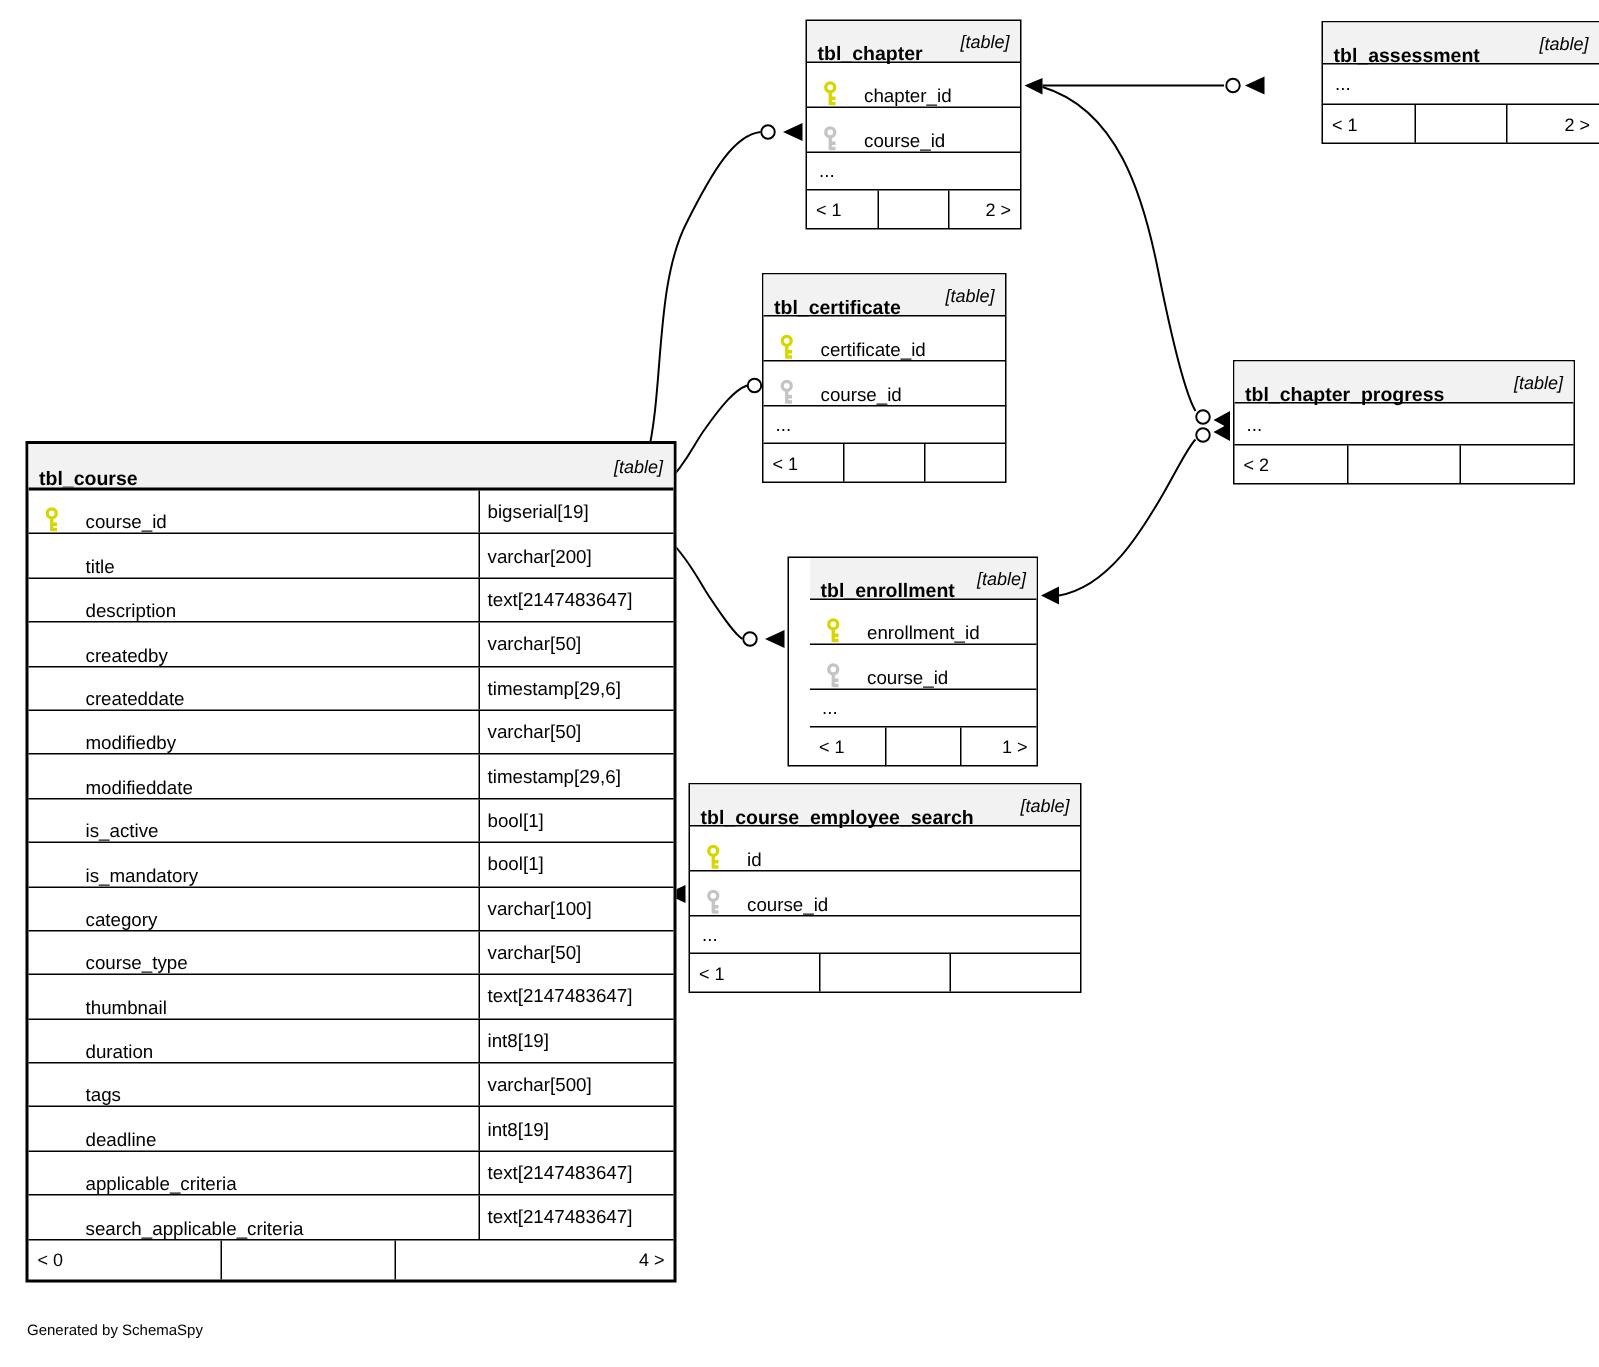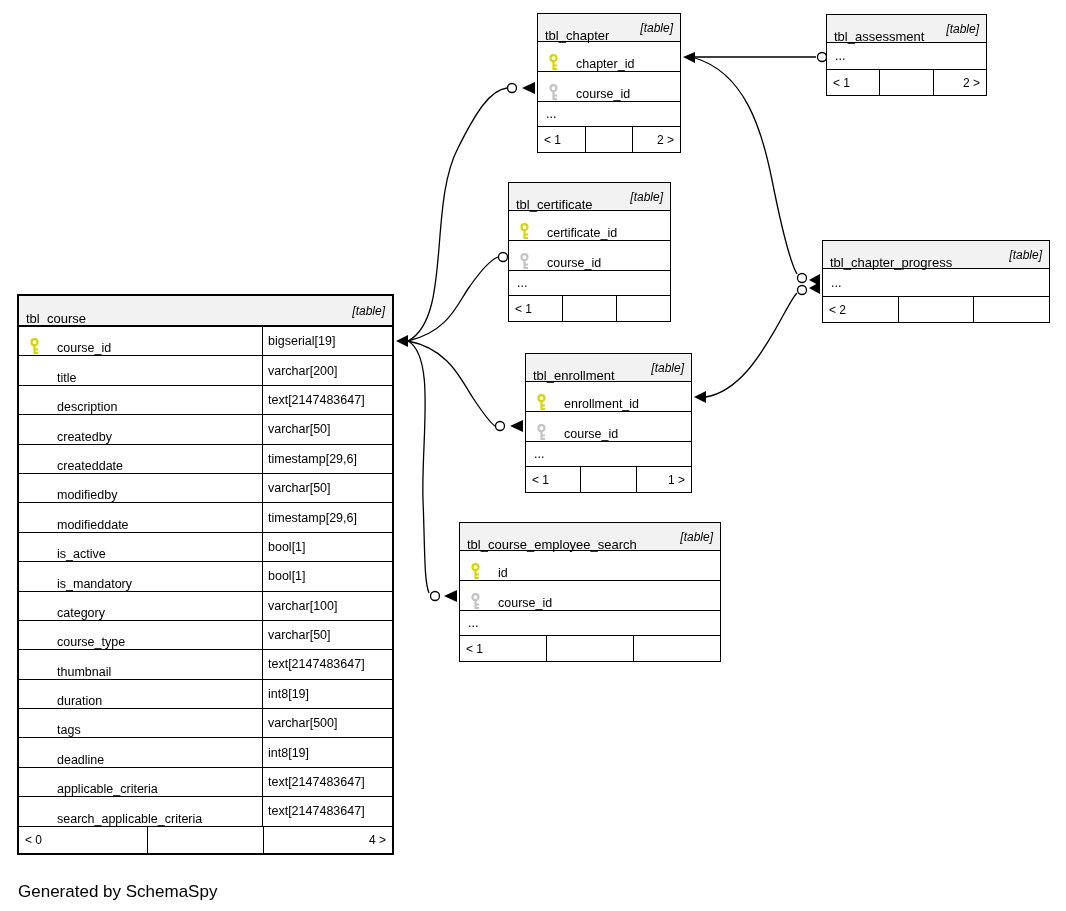--- a/index.html
+++ b/index.html
@@ -10,21 +10,21 @@
   }
   svg.connectors { position:absolute; left:0; top:0; z-index:1; pointer-events:none; }
   .tbl { position:absolute; box-sizing:border-box; background:#fff; border:1.5px solid #000; z-index:2; }
   .tbl.focus { border-width:2.5px; }
   .hdr {
     height:28px; background:#f2f2f2; border-bottom:1.5px solid #000;
     display:flex; align-items:center; justify-content:space-between;
     padding:0 7px; box-sizing:border-box;
   }
   .focus .hdr { height:31px; border-bottom-width:2px; }
-  .tname { font-weight:normal; font-size:13px; white-space:nowrap;margin-top:16px; }
+  .tname { font-weight:bold; font-size:13px; white-space:nowrap;margin-top:16px; }
   .badge { font-size:12px; white-space:nowrap; margin-left:8px;font-style:italic; }
   .row {
     display:flex; align-items:center; border-bottom:1.2px solid #000;
     box-sizing:border-box; height:30px; font-size:12.5px; white-space:nowrap;
   }
   .focus .row { height:29.4px; }
   .row.ell { height:25px; padding-left:8px; }
   .namec { flex:1 1 auto; display:flex; align-items:flex-end; height:100%; overflow:hidden; }
   .keyspot { width:12px; flex:0 0 auto; margin:0 16px 0 10px; display:flex; align-items:center; }
   .typec {
@@ -34,21 +34,21 @@
   .ftr { display:flex; height:25px; font-size:12px; align-items:stretch; }
   .focus .ftr { height:26px; }
   .fc {
     display:flex; align-items:center; padding:0 6px; box-sizing:border-box;
     border-right:1.2px solid #000; flex:1 1 0;
   }
   .fc:last-child { border-right:none; justify-content:flex-end; }
   .focus .fc.f-left { flex:0 0 129px; }
   .focus .fc.f-mid { flex:0 0 116px; }
   .focus .fc.f-right { flex:1 1 auto; }
-  .note { position:absolute; left:18px; top:882px; font-size:17px; z-index:2; }
+  .note { position:absolute; left:18px; top:882px; font-size:10px; z-index:2; }
 </style>
 </head>
 <body>
 
 <svg class="connectors" width="1066" height="911" viewBox="0 0 1066 911">
   <g fill="none" stroke="#000" stroke-width="1.3">
     <g>
       <path d="M 408 341 C 452 318, 428 205, 458 148 C 476 112, 490 90, 507 88"></path>
       <circle cx="512" cy="88" r="4.5" fill="#fff"></circle>
       <polygon points="522,88 535,82 535,94" fill="#000" stroke="none"></polygon>
@@ -82,21 +82,21 @@
       <path d="M 706 397 C 740 391, 762 352, 775 330 C 787 309, 792 298, 797 293"></path>
       <circle cx="802" cy="290" r="4.5" fill="#fff"></circle>
       <polygon points="809,288 820,282 820,294" fill="#000" stroke="none"></polygon>
     </g>
     <polygon points="396,341 408,335 408,347" fill="#000" stroke="none"></polygon>
     <polygon points="683,57 695,52 695,63" fill="#000" stroke="none"></polygon>
     <polygon points="694,397 706,391 706,403" fill="#000" stroke="none"></polygon>
   </g>
 </svg>
 
-<div class="tbl focus" style="left:17px; top:294px; width:377px;">
+<div class="tbl focus" style="left:17px; top:294px; width:434px;">
   <div class="hdr">
     <span class="tname">tbl_course</span>
     <span class="badge">[table]</span>
   </div>
   <div class="row">
     <span class="namec">
         <span class="keyspot">
           <svg width="11" height="17" viewBox="0 0 11 17">
             <circle cx="5.5" cy="4.2" r="3" fill="none" stroke="#d8d600" stroke-width="2.2"></circle>
             <path d="M5.5 7.2 V16 M5.5 11.5 H9 M5.5 15 H9" stroke="#d8d600" stroke-width="2.2" fill="none"></path>
@@ -255,21 +255,21 @@
   <div class="row ell">
     <span>...</span>
   </div>
   <div class="ftr">
     <span class="fc">&lt; 1</span>
     <span class="fc"></span>
     <span class="fc">2 &gt;</span>
   </div>
 </div>
 
-<div class="tbl" style="left:826px; top:14px; width:161px;">
+<div class="tbl" style="left:881px; top:14px; width:186px;">
   <div class="hdr">
     <span class="tname">tbl_assessment</span>
     <span class="badge">[table]</span>
   </div>
   <div class="row ell" style="height:27px;">
     <span>...</span>
   </div>
   <div class="ftr">
     <span class="fc">&lt; 1</span>
     <span class="fc"></span>
@@ -322,21 +322,21 @@
   <div class="row ell" style="height:28px;">
     <span>...</span>
   </div>
   <div class="ftr">
     <span class="fc">&lt; 2</span>
     <span class="fc"></span>
     <span class="fc"></span>
   </div>
 </div>
 
-<div class="tbl" style="left:525px; top:353px; width:167px;">
+<div class="tbl" style="left:525px; top:371px; width:167px;padding-left:14px;">
   <div class="hdr">
     <span class="tname">tbl_enrollment</span>
     <span class="badge">[table]</span>
   </div>
   <div class="row">
     <span class="namec">
         <span class="keyspot">
           <svg width="11" height="17" viewBox="0 0 11 17">
             <circle cx="5.5" cy="4.2" r="3" fill="none" stroke="#d8d600" stroke-width="2.2"></circle>
             <path d="M5.5 7.2 V16 M5.5 11.5 H9 M5.5 15 H9" stroke="#d8d600" stroke-width="2.2" fill="none"></path>

